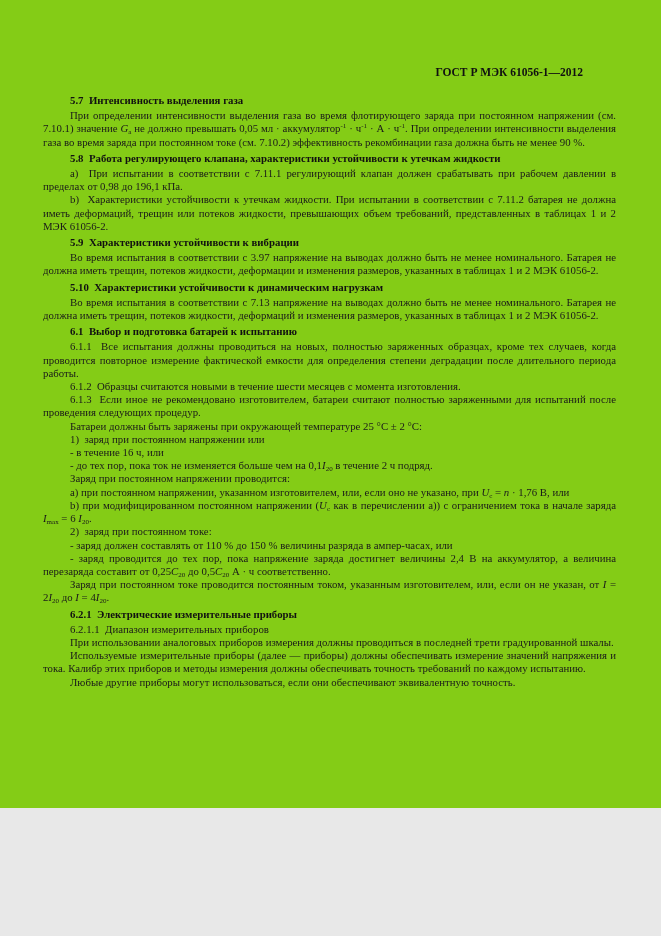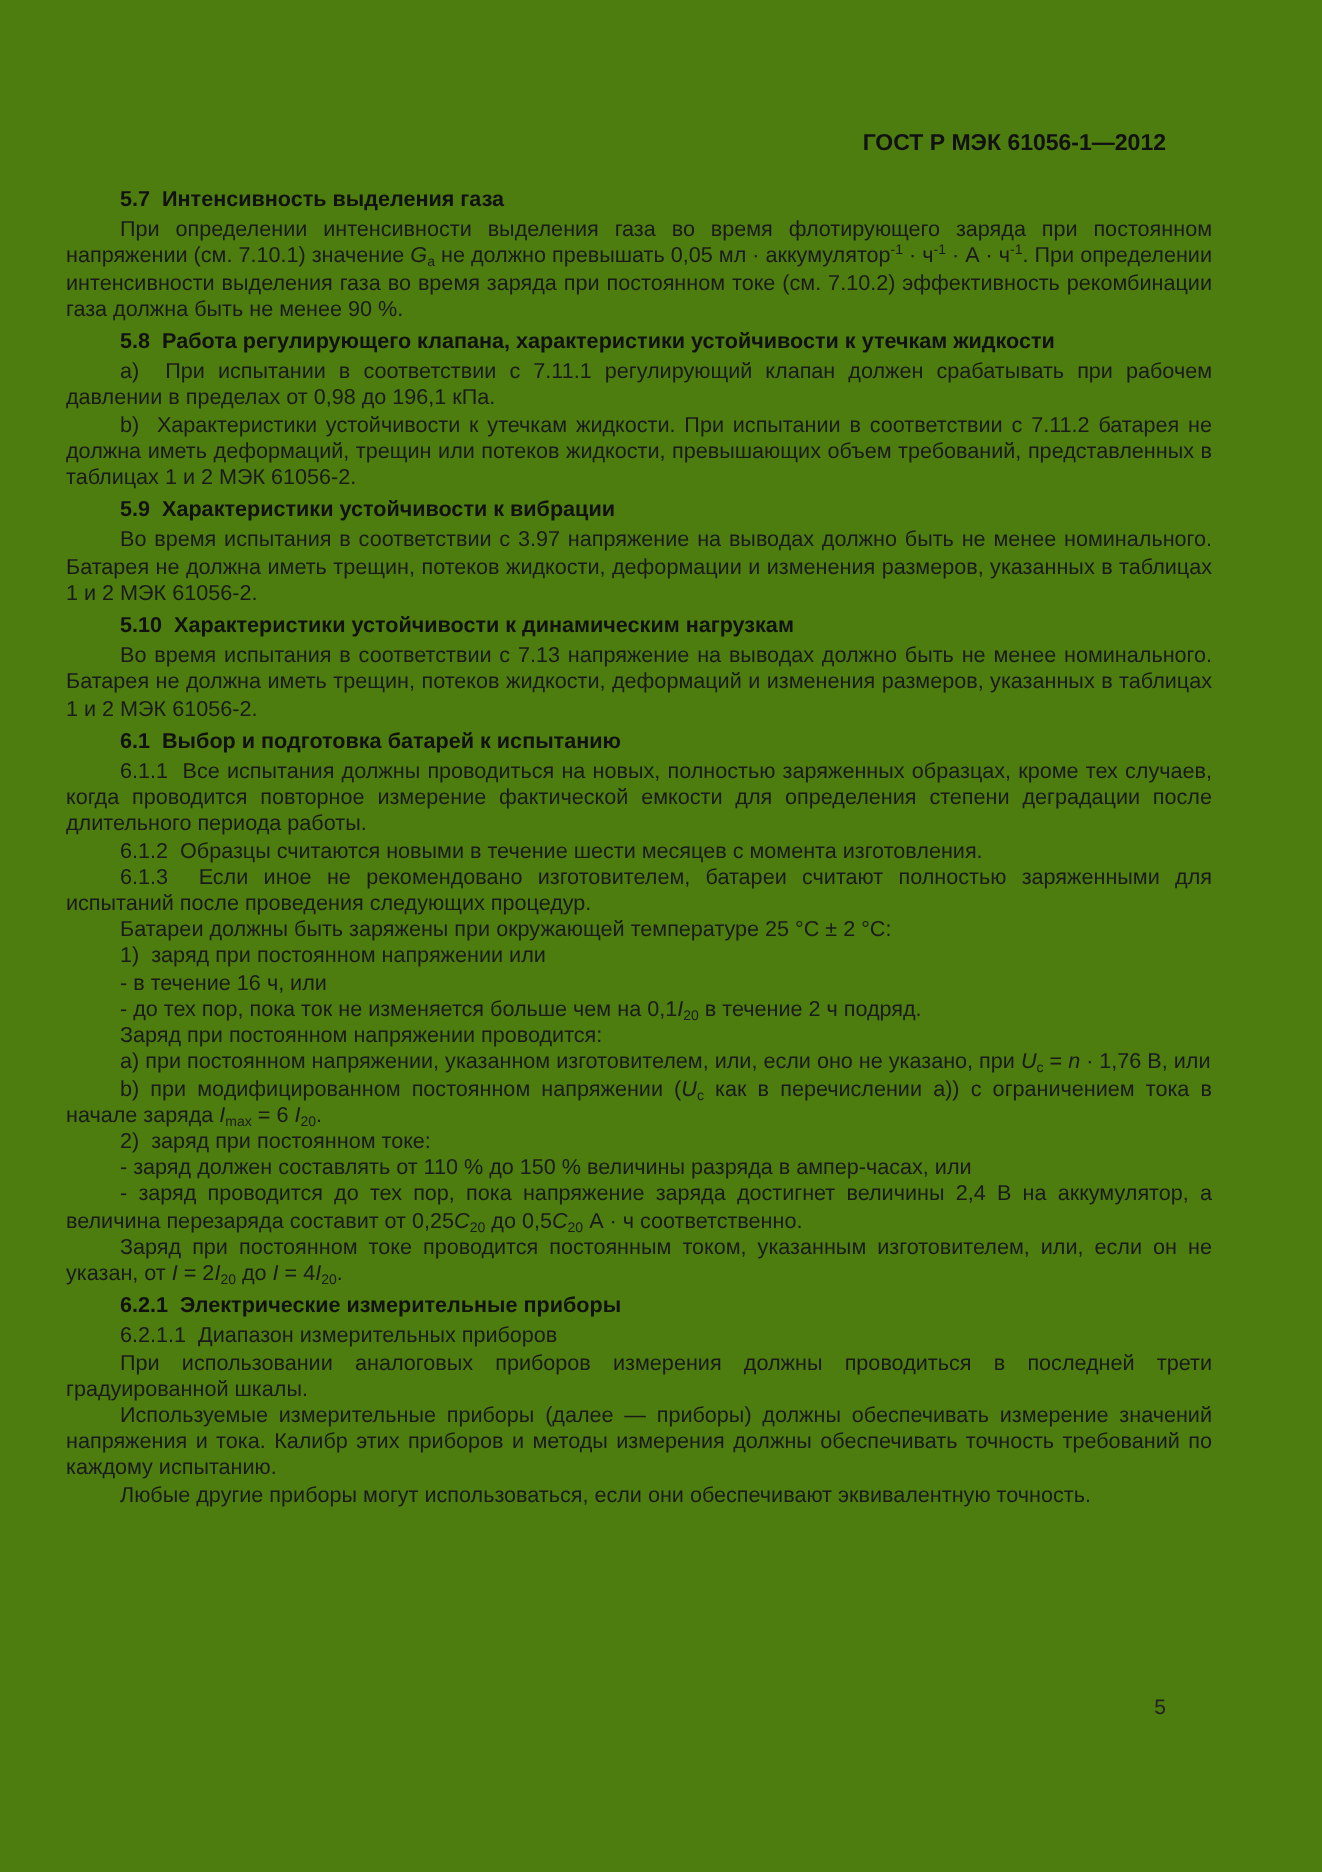--- a/index.html
+++ b/index.html
@@ -1,37 +1,37 @@
 <!DOCTYPE html>
 <html><head>
 <meta charset="utf-8">
 <style>
   html,body{margin:0;padding:0;background:#e8e8e8;}
   .page{
     position:relative;
-    width:661px;height:936px;
+    width:661px;height:808px;
     margin:0 auto;
-    background:#4d7c0f;
+    background:#84cc16;
     color:#1a1a1a;
-    font-family:Liberation Sans, sans-serif;
+    font-family:Liberation Serif, serif;
     font-size:10.8px;
     line-height:13.2px;
     overflow:hidden;
   }
   .running-header{
     position:absolute;
     top:66px;left:45px;right:78px;
     text-align:right;
     font-weight:bold;
     font-size:11.5px;
     color:#111;
   }
   .body{
     position:absolute;
-    top:94px;left:33px;width:573px;
+    top:94px;left:43px;width:573px;
   }
   .body p{
     margin:0;
     text-indent:27px;
     text-align:justify;
   }
   .h3{
     font-size:10.8px;
     font-weight:bold;
     color:#111;

